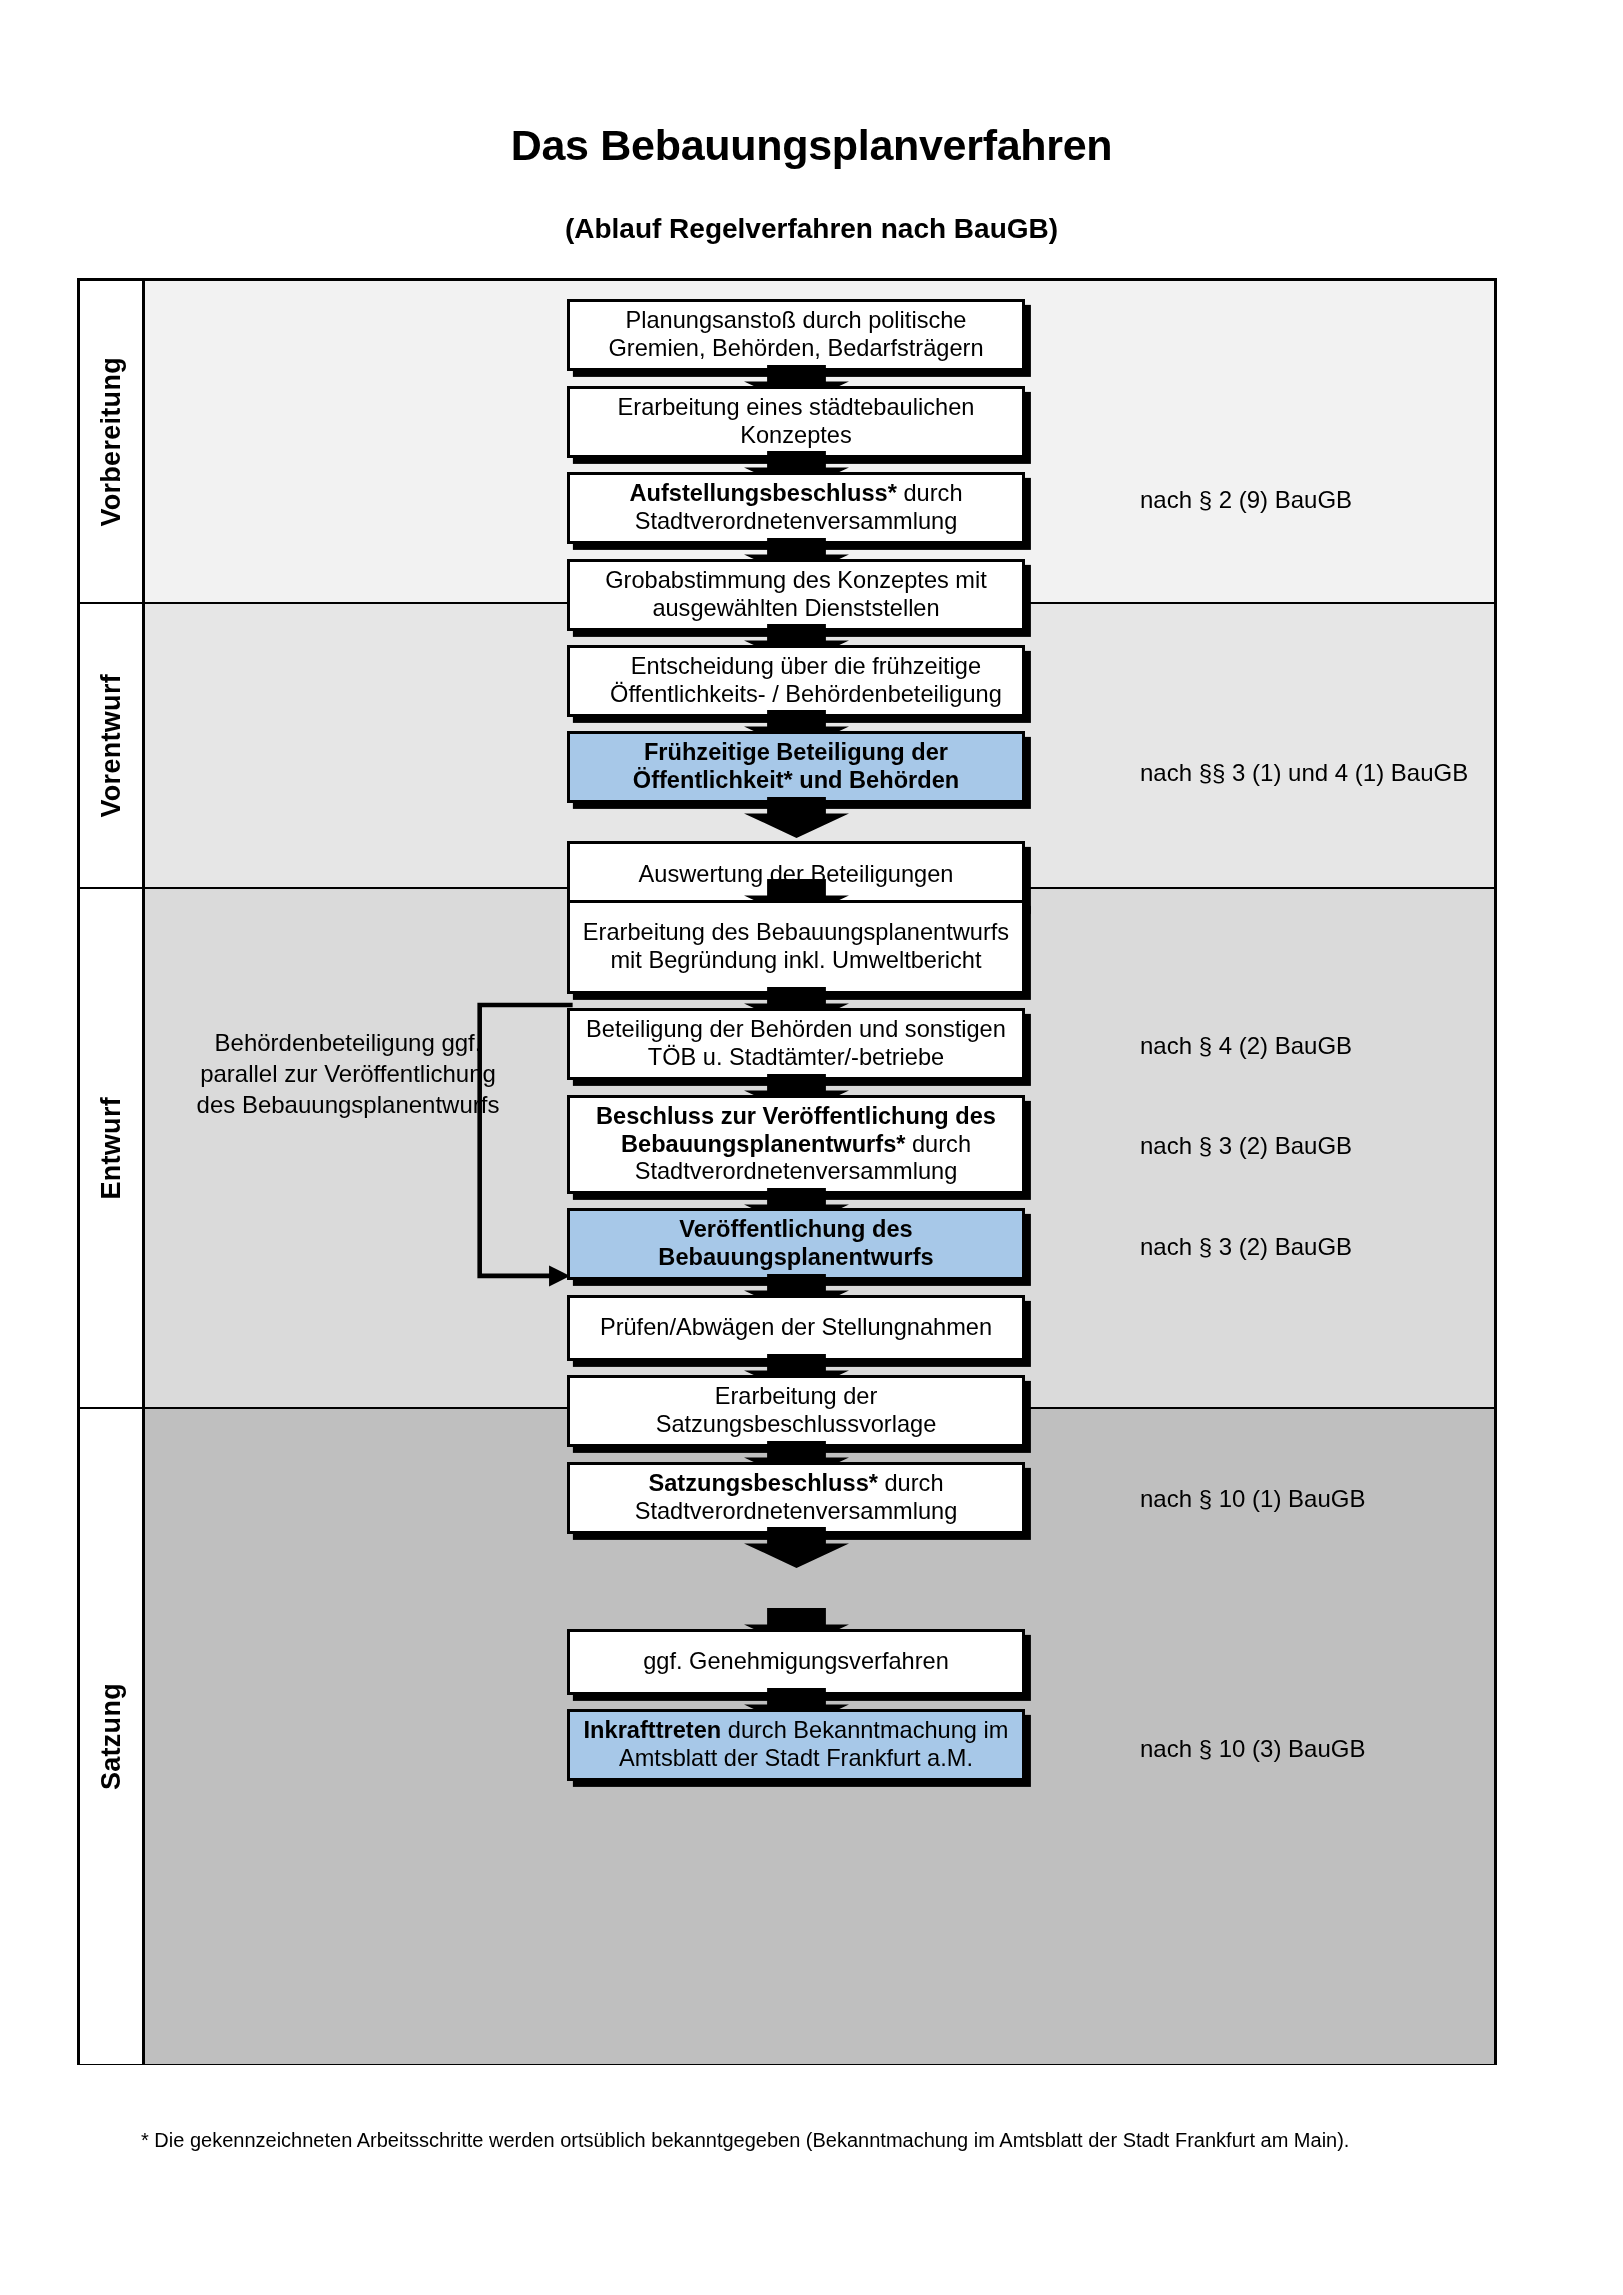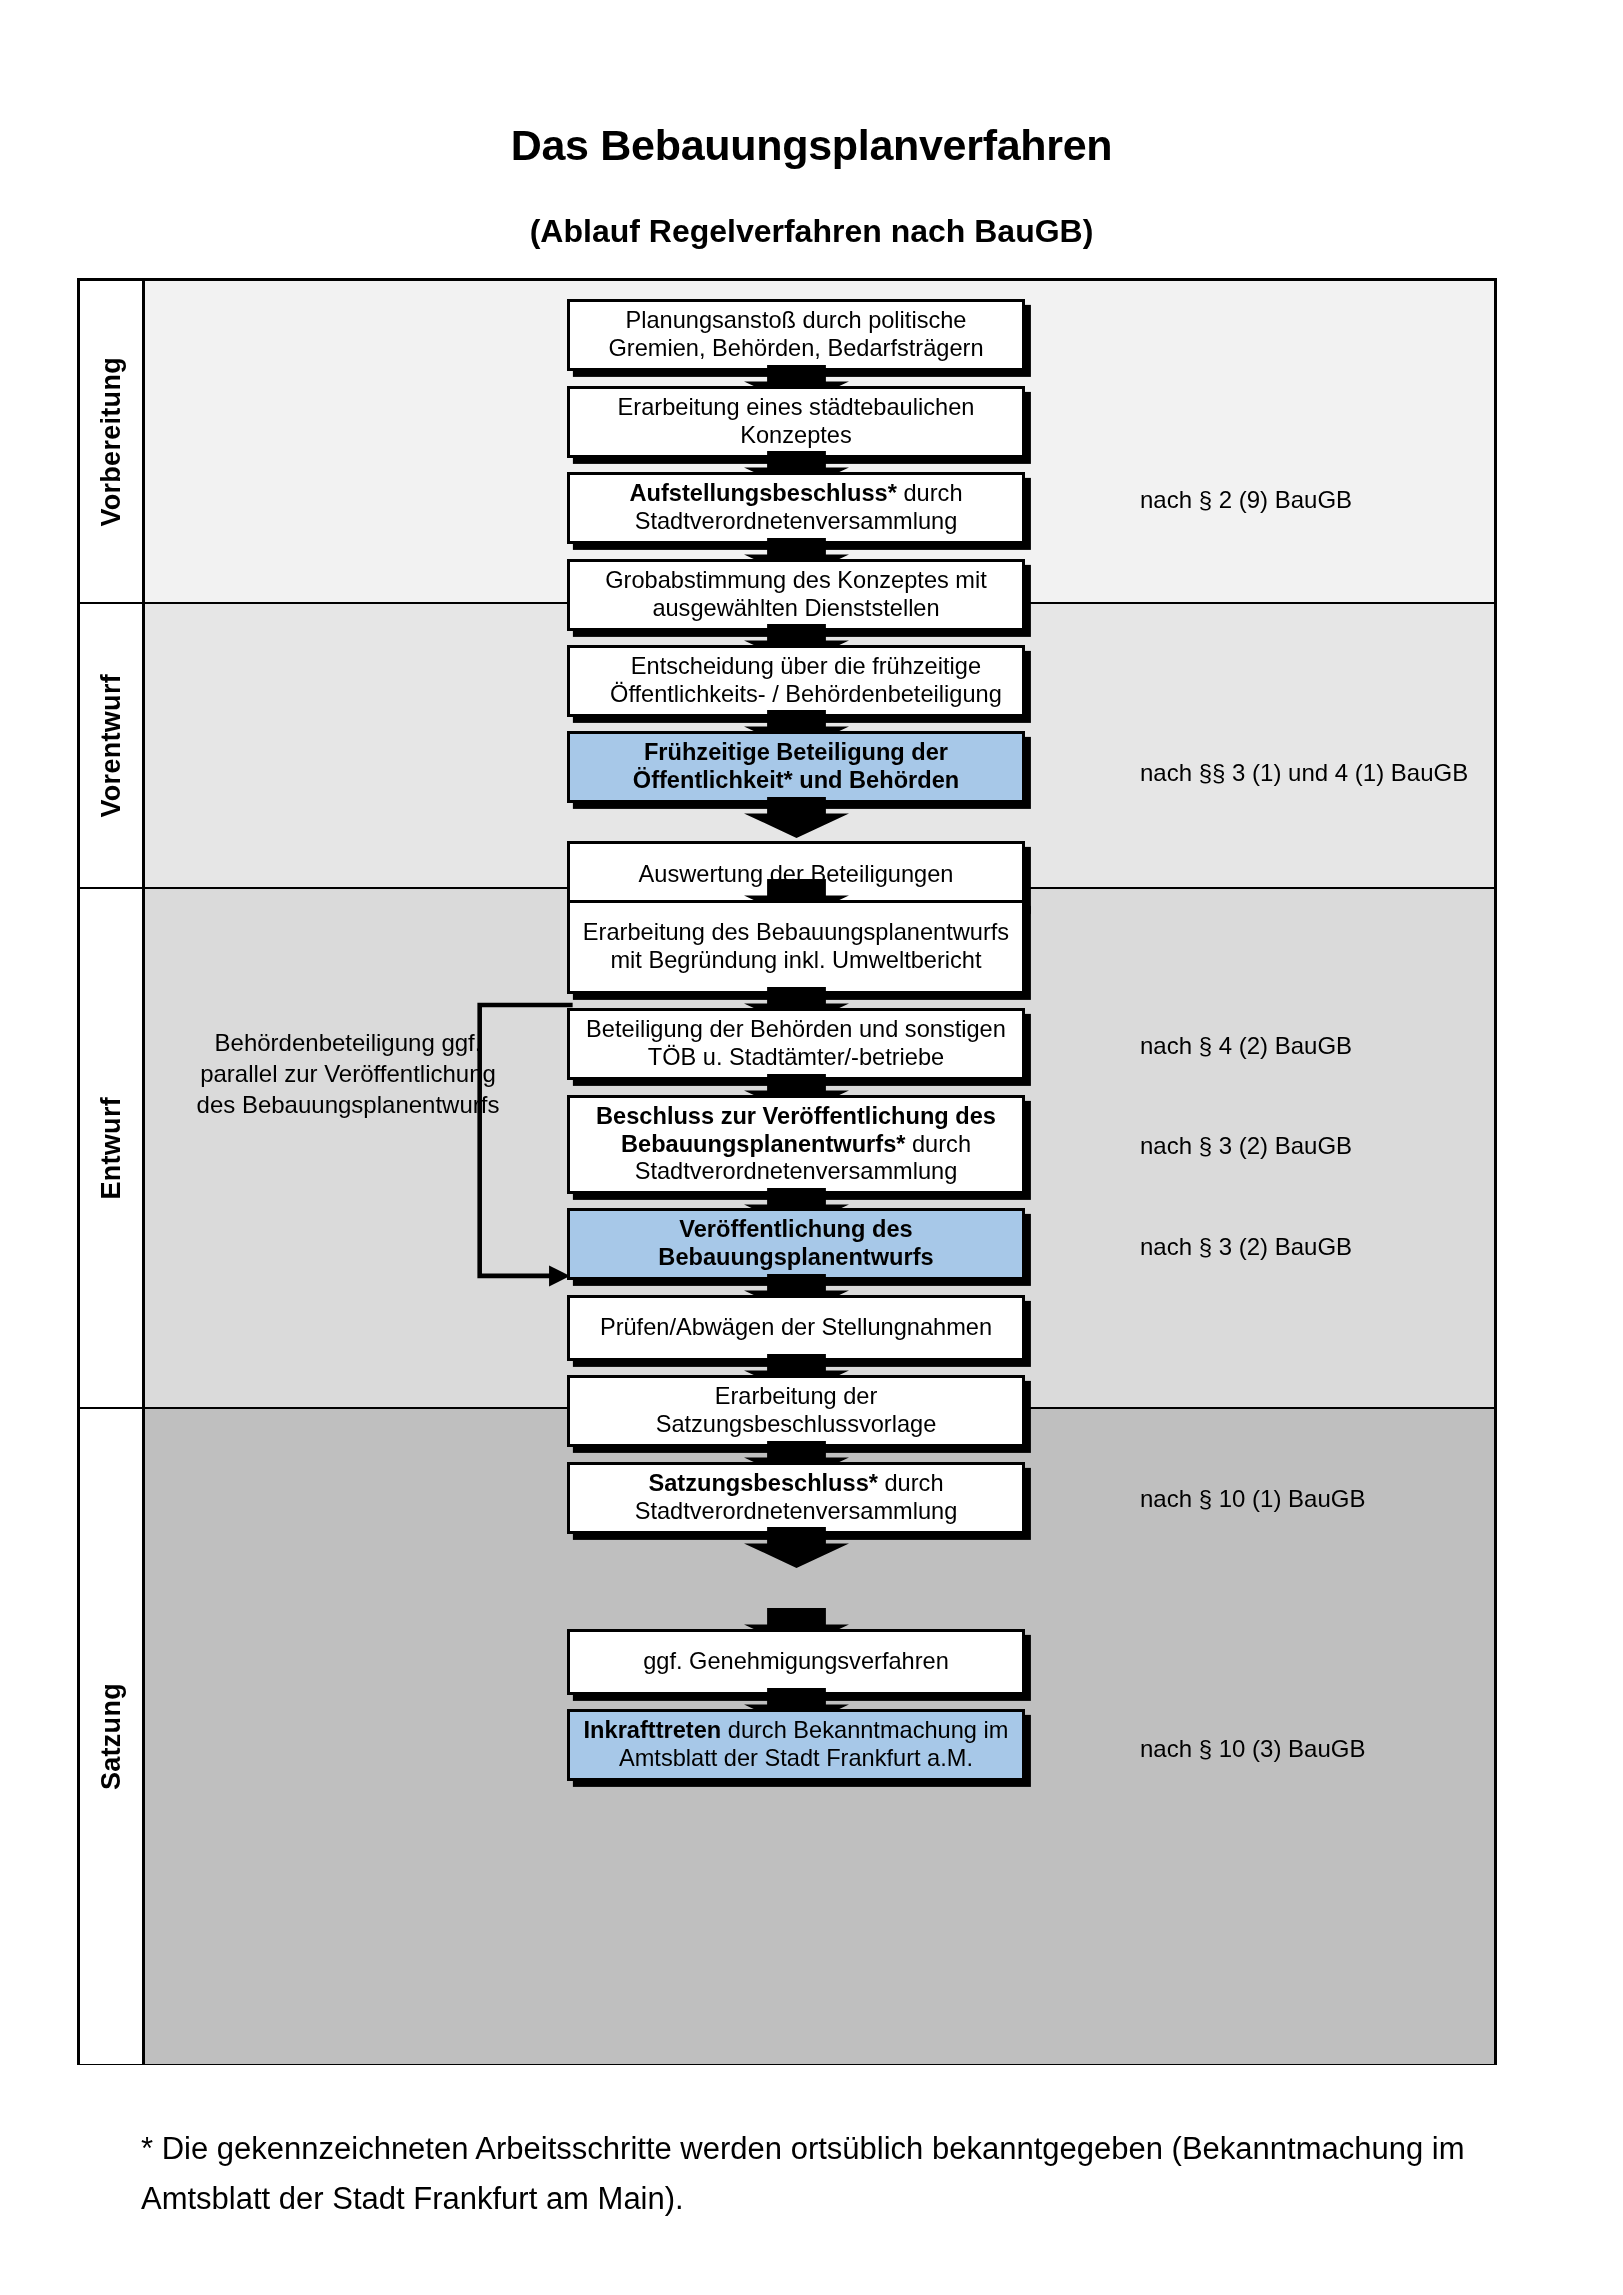--- a/index.html
+++ b/index.html
@@ -2,21 +2,21 @@
 <html style="font-size:10.5px"><head>
 <meta charset="utf-8">
 <style>
   html,body{margin:0;padding:0;background:#fff;}
   body{width:1623px;height:2295px;font-family:"Liberation Sans","DejaVu Sans",sans-serif;color:#000;position:relative;}
 
   
   #title{position:absolute;left:0;top:121px;width:1623px;text-align:center;
          font-size:43px;font-weight:bold;letter-spacing:-0.3px;}
   #subtitle{position:absolute;left:0;top:213px;width:1623px;text-align:center;
-         font-size:32px;font-weight:bold;}
+         font-size:28px;font-weight:bold;}
 
   
   #frame{position:absolute;left:77px;top:278px;width:1420px;height:1787px;
          border:3.3px solid #000;box-sizing:border-box;}
 
   
   .phase{position:absolute;left:0;width:100%;box-sizing:border-box;}
   .phase .label-col{position:absolute;left:0;top:0;width:65px;height:100%;
         border-right:3.3px solid #000;box-sizing:border-box;background:#fff;
         display:flex;align-items:center;justify-content:center;}
@@ -53,21 +53,21 @@
   
   #side-note{position:absolute;left:98px;width:340px;text-align:center;
              font-size:24px;line-height:1.3;}
 
   
   #bracket{position:absolute;}
   #bracket svg{display:block;}
 
   
   #footnote{position:absolute;left:141px;top:2124px;width:1361px;
-            font-size:31px;line-height:1.6;}
+            font-size:20px;line-height:1.6;}
 </style>
 </head>
 <body>
 
 <div id="title">Das Bebauungsplanverfahren</div>
 <div id="subtitle">(Ablauf Regelverfahren nach BauGB)</div>
 
 <div id="frame">
 
   <div class="phase" id="p0">

